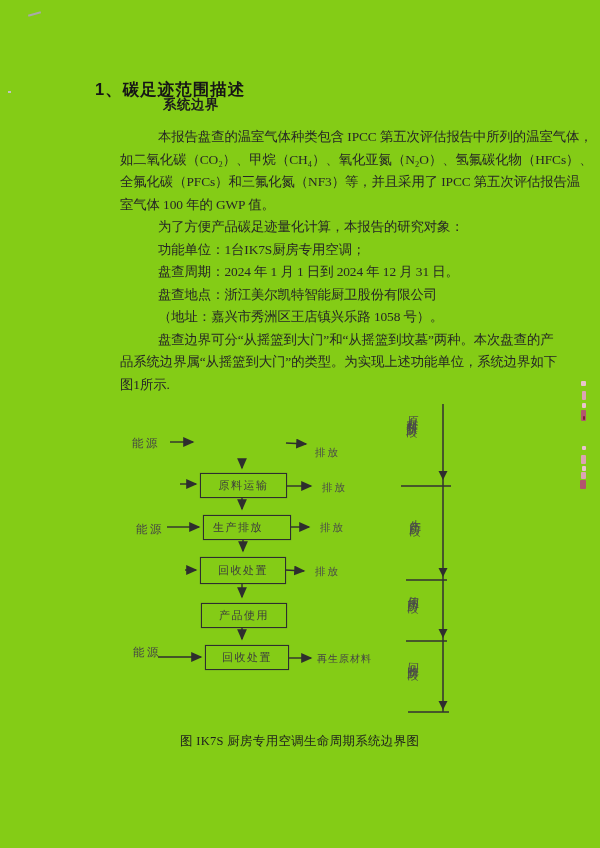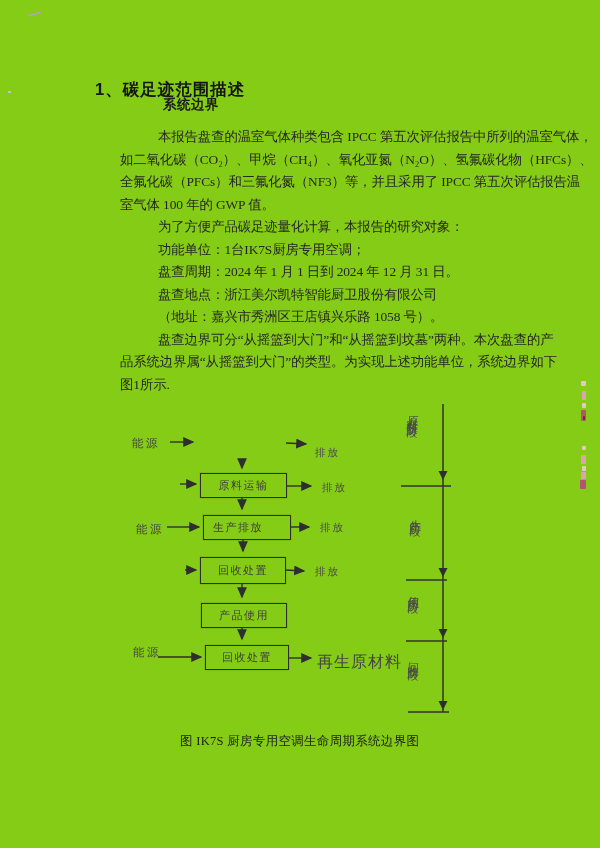--- a/index.html
+++ b/index.html
@@ -46,21 +46,21 @@
   }
   .dlabel{
     position:absolute;font-size:11.5px;letter-spacing:2.5px;color:#454545;
     white-space:nowrap;
   }
   .elabel{
     position:absolute;font-size:10.5px;letter-spacing:2px;color:#4a4a4a;
     white-space:nowrap;
   }
   .rlabel{
-    position:absolute;font-size:16px;letter-spacing:1px;color:#454545;
+    position:absolute;font-size:10px;letter-spacing:1px;color:#454545;
     white-space:nowrap;
     text-align:right;
   }
   .stage{
     position:absolute;
     writing-mode:vertical-rl;text-orientation:upright;
     font-size:11.5px;letter-spacing:2px;color:#4a4a4a;
     transform:rotate(3deg);
   }
   svg.overlay{position:absolute;left:0;top:0;pointer-events:none;}

